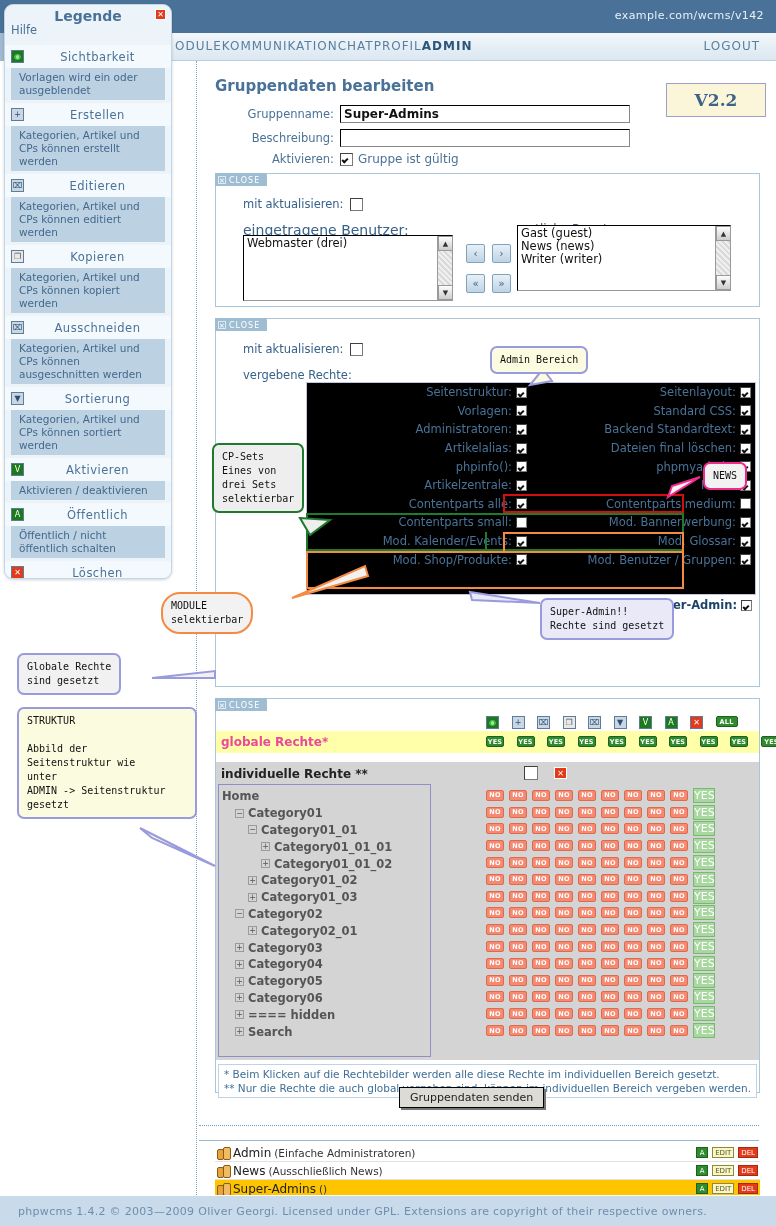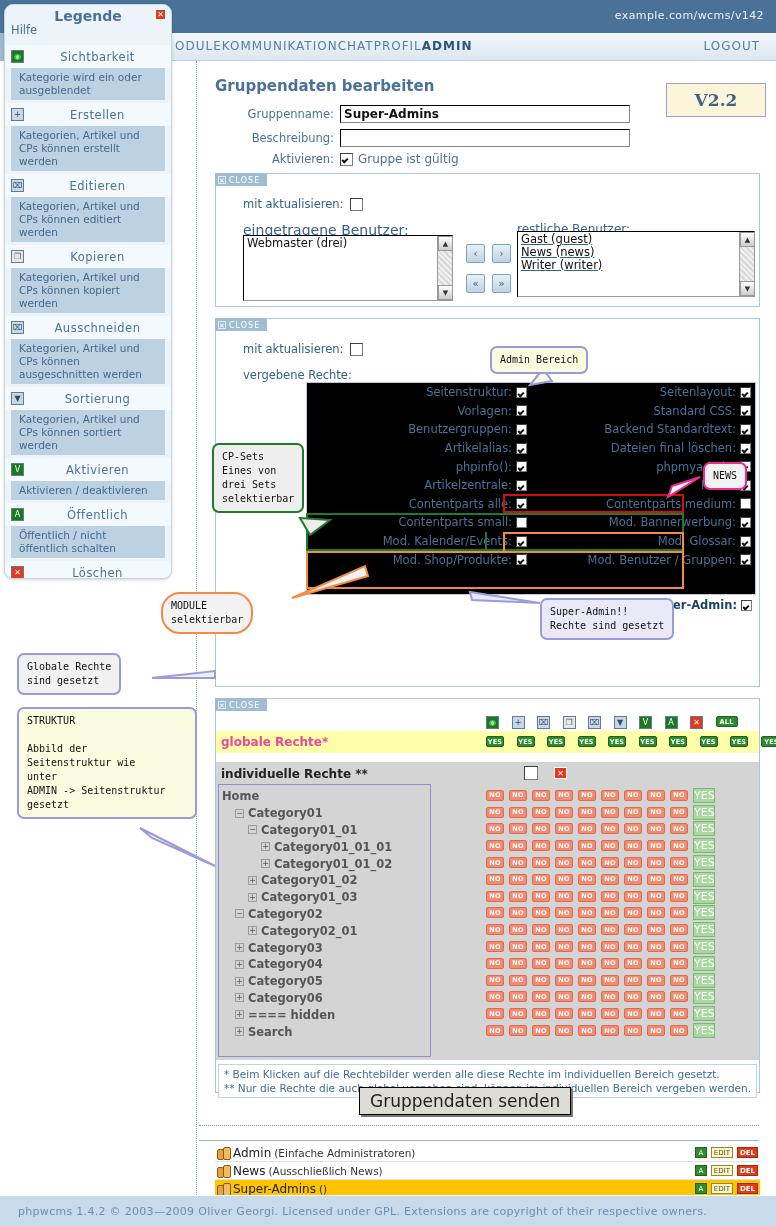--- a/index.html
+++ b/index.html
@@ -181,34 +181,34 @@
   }
 
   .footnote {
     position:absolute; border:1px solid #bcd4e4; background:#fff;
     font-size:10.5px; color:#3f6e96; line-height:14px; padding:2px 5px;
   }
 
   .btn {
     position:absolute; background:#dcdcd4; border:1px solid #000;
     box-shadow:2px 2px 0 #777;
-    font-size:17px; color:#222; padding:3px 10px;
-    font-family:"DejaVu Sans", sans-serif; cursor:pointer;
+    font-size:11px; color:#222; padding:3px 10px;
+    font-family:"DejaVu Sans", sans-serif; cursor:pointer;margin-left:40px;
   }
 
   
   .glist { position:absolute; left:18px; width:545px; }
   .grp { display:flex; align-items:center; height:18px; border-bottom:1px solid #e2e2e2; font-size:11.5px; color:#333; padding:0 2px; }
   .grp.sel { background:#ffc400; }
   .grp .gname { font-size:12px; color:#222; }
   .grp .gdesc { font-size:10.5px; color:#333; margin-left:3px; }
   .grp .acts { margin-left:auto; display:flex; gap:4px; align-items:center; }
   .badgeA { width:12px; height:11px; background:#2e8b2e; border:1px solid #1c611c; color:#fff; font-size:7px; display:flex; align-items:center; justify-content:center; }
   .badgeE { height:11px; padding:0 2px; background:#fbf6c8; border:1px solid #8a8a3a; color:#555520; font-size:7px; display:flex; align-items:center; }
-  .badgeD { height:11px; padding:0 2px; background:#e23a1a; border:1px solid #a22a10; color:#fff; font-size:7px; display:flex; align-items:center;font-weight:bold; }
+  .badgeD { height:11px; padding:0 2px; background:#e23a1a; border:1px solid #a22a10; color:#fff; font-size:7px; display:flex; align-items:center; }
   .gicon { width:13px; height:12px; margin-right:3px; position:relative; }
   .gicon::before{content:"";position:absolute;left:0;top:2px;width:5px;height:9px;background:#e8a33d;border:1px solid #8a5a10;border-radius:2px;}
   .gicon::after{content:"";position:absolute;left:6px;top:0px;width:6px;height:11px;background:#f0bc63;border:1px solid #8a5a10;border-radius:2px;}
 
   .hr-dot { position:absolute; border-top:1px dotted #6e9ec4; }
   .hr-sol { position:absolute; border-top:1px solid #9bb8cf; }
 
   
   #legend {
     position:absolute; left:4px; top:4px; width:168px; height:575px;
@@ -319,21 +319,21 @@
         <div class="sbtn dn">▼</div>
       </div>
     </div>
 
     <div class="arrbtn" style="left:250px; top:70px;">‹</div>
     <div class="arrbtn" style="left:276px; top:70px;">›</div>
     <div class="arrbtn" style="left:250px; top:100px;">«</div>
     <div class="arrbtn" style="left:276px; top:100px;">»</div>
 
     <div style="position:absolute; left:301px; top:48px; font-size:12px;">restliche Benutzer:</div>
-    <div class="selbox" style="left:301px; top:57px; width:238px; height:66px;text-decoration:underline;">
+    <div class="selbox" style="left:301px; top:51px; width:214px; height:66px;">
       <div class="opts">
         <div>Gast (guest)</div>
         <div>News (news)</div>
         <div>Writer (writer)</div>
       </div>
       <div class="sbar">
         <div class="sbtn up">▲</div>
         <div class="sbtn dn">▼</div>
       </div>
     </div>
@@ -368,21 +368,21 @@
               <span class="lbl">Vorlagen:</span>
               <span class="cb on"></span>
             </div>
             <div class="rcell">
               <span class="lbl">Standard CSS:</span>
               <span class="cb on"></span>
             </div>
           </div>
           <div class="rrow">
             <div class="rcell">
-              <span class="lbl">Benutzergruppen:</span>
+              <span class="lbl">Administratoren:</span>
               <span class="cb on"></span>
             </div>
             <div class="rcell">
               <span class="lbl">Backend Standardtext:</span>
               <span class="cb on"></span>
             </div>
           </div>
           <div class="rrow">
             <div class="rcell">
               <span class="lbl">Artikelalias:</span>
@@ -852,21 +852,21 @@
   <div class="lhead">
     <div class="ltitle">Legende</div>
     <div class="lclose">✕</div>
   </div>
   <div class="lhelp">Hilfe</div>
   <div id="legend-entries" style="margin-top:14px;">
       <div class="lrow">
         <span class="ic" style="background: rgb(28, 122, 28); color: rgb(142, 240, 142);">◉</span>
         <span class="lname">Sichtbarkeit</span>
       </div>
-      <div class="ldesc">Kategorie wird ein oder ausgeblendet</div>
+      <div class="ldesc">Vorlagen wird ein oder ausgeblendet</div>
       <div class="lrow">
         <span class="ic" style="background: rgb(201, 214, 227); color: rgb(45, 79, 112);">+</span>
         <span class="lname">Erstellen</span>
       </div>
       <div class="ldesc">Kategorien, Artikel und CPs können erstellt werden</div>
       <div class="lrow">
         <span class="ic" style="background: rgb(201, 214, 227); color: rgb(45, 79, 112);">⌧</span>
         <span class="lname">Editieren</span>
       </div>
       <div class="ldesc">Kategorien, Artikel und CPs können editiert werden</div>

